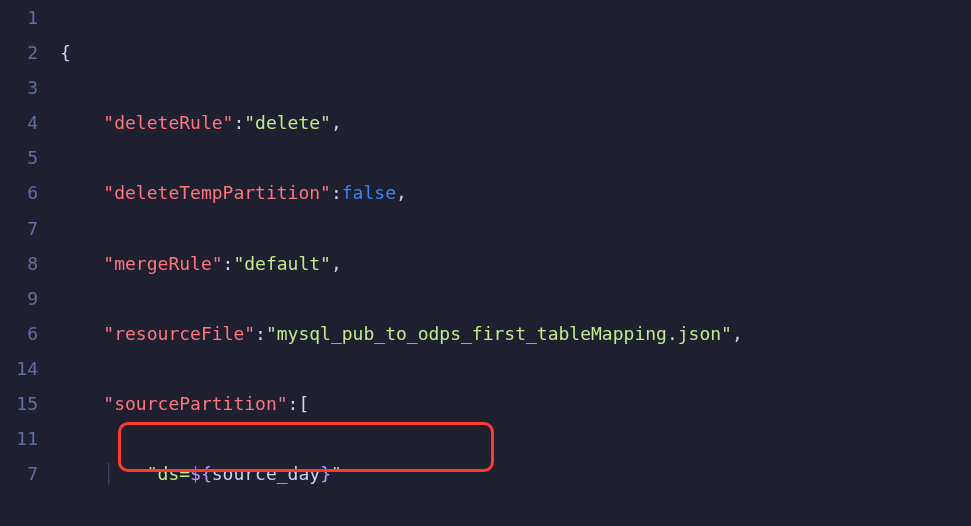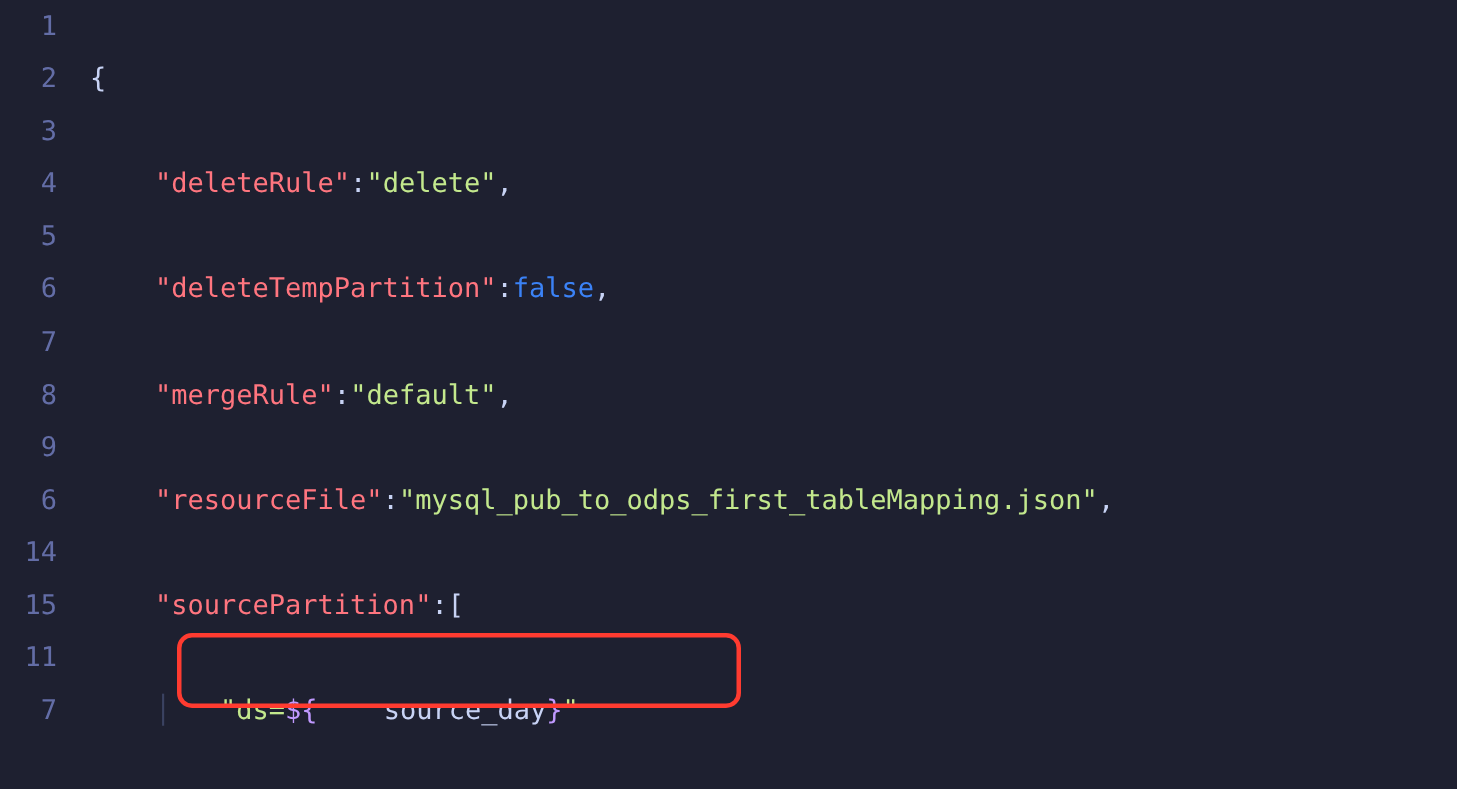--- a/index.html
+++ b/index.html
@@ -54,21 +54,20 @@
       color: #c3e88d;
     }
     .keyword {
       color: #3b82f6;
     }
     .interp {
       color: #c099ff;
     }
     .interp-var {
       color: #c8d3f5;
-      margin-left: 44px;
     }
     .indent-guide {
       color: #3b4261;
     }
     .highlight-box {
       position: absolute;
       border: 3px solid #ff3b30;
       border-radius: 10px;
       pointer-events: none;
     }

